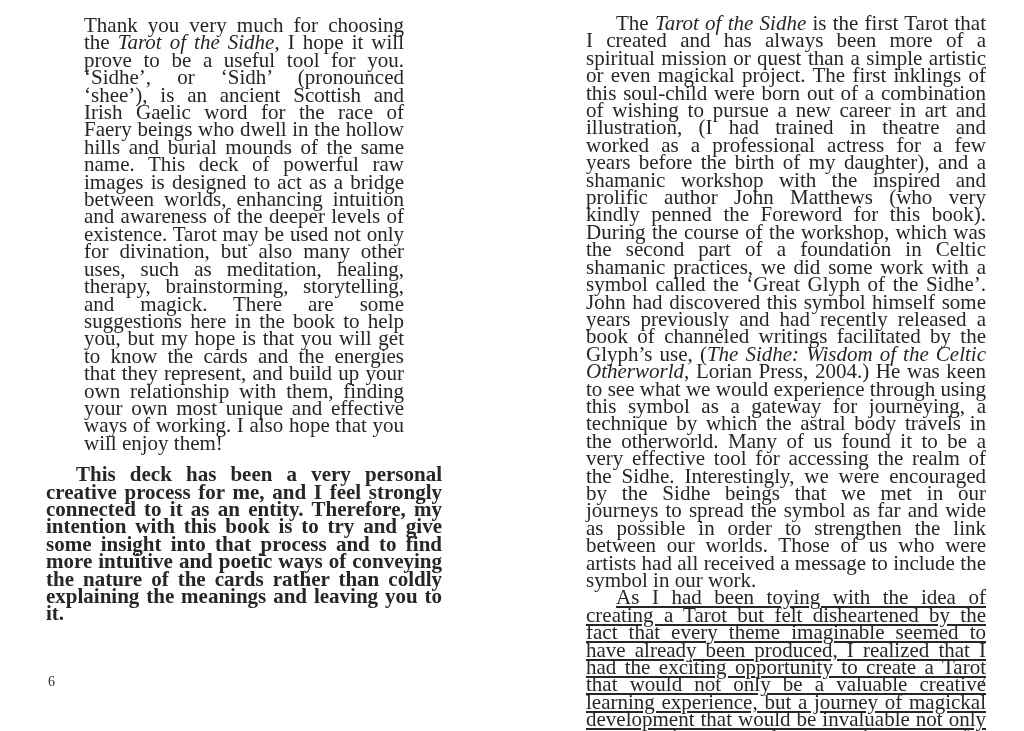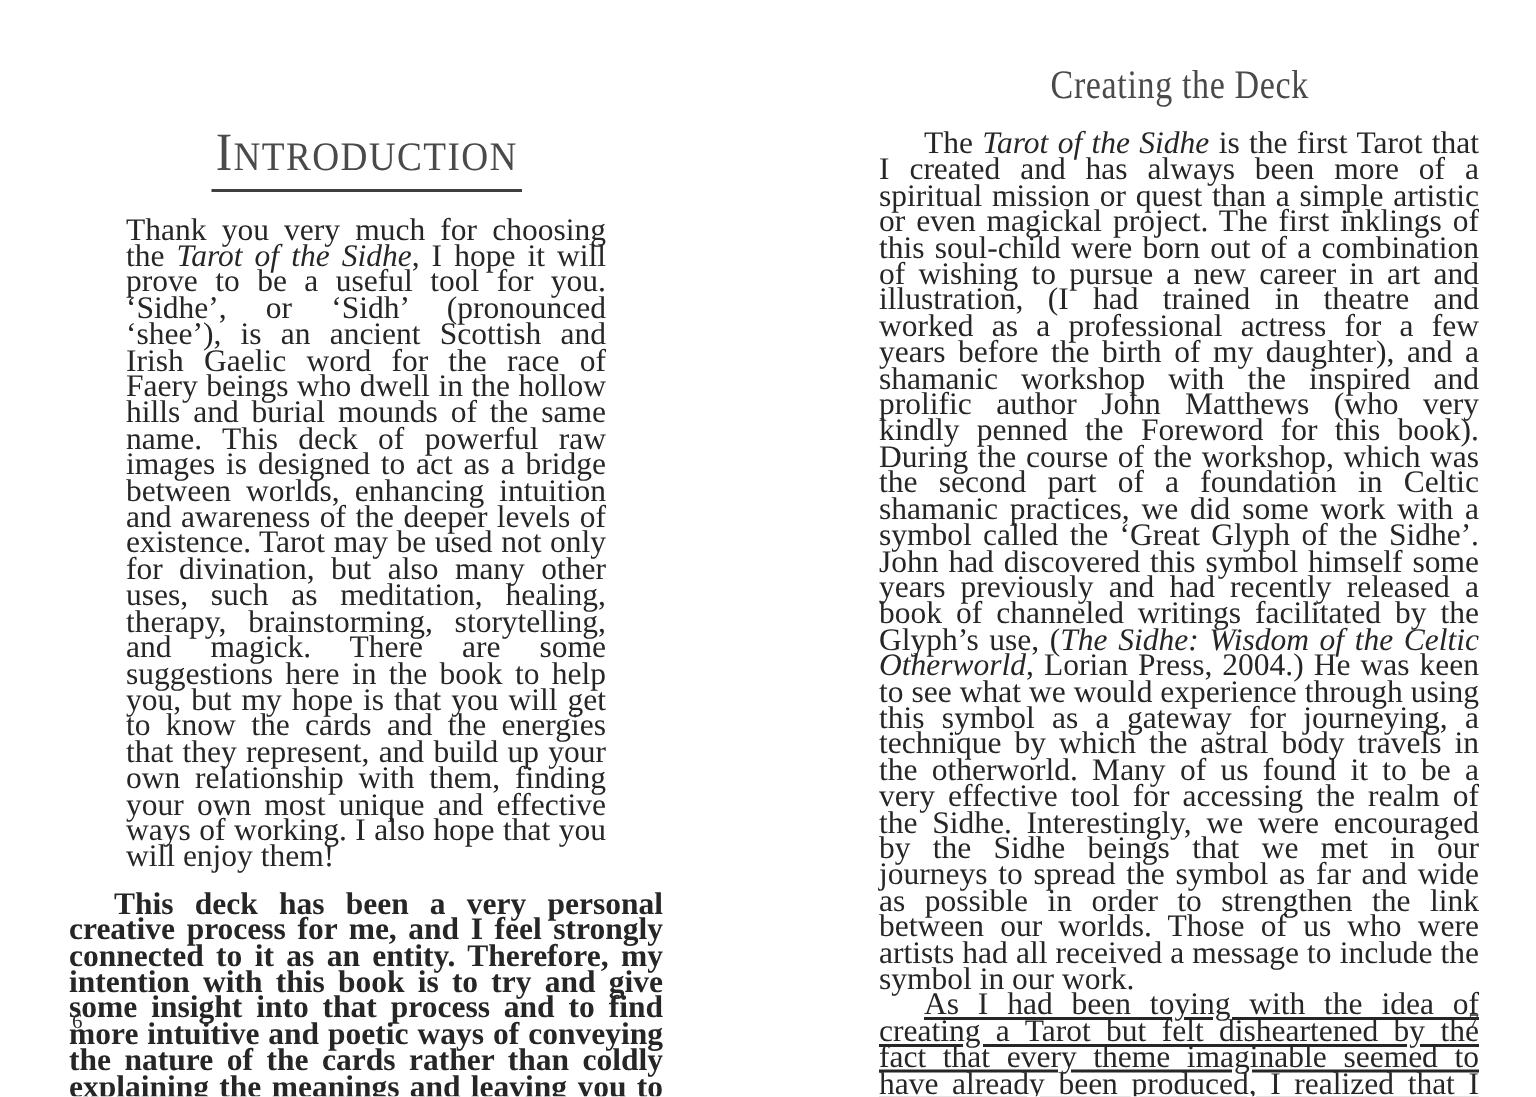--- a/index.html
+++ b/index.html
@@ -103,36 +103,30 @@
   }
   .page-number-left  { left: 2px; }
   .page-number-right { right: 0px; }
 </style>
 </head>
 <body>
 
 <div class="spread">
 
   <div class="page page-left">
-    <h1 class="chapter-title title-intro">
-      <span class="title-text">Introduction</span>
-    </h1>
 
 
     <p class="body-par par-inset"><span>Thank you very much for choosing the </span><i>Tarot of the Sidhe</i><span>, I hope it will prove to be a useful tool for you. ‘Sidhe’, or ‘Sidh’ (pronounced ‘shee’), is an ancient Scottish and Irish Gaelic word for the race of Faery beings who dwell in the hollow hills and burial mounds of the same name. This deck of powerful raw images is designed to act as a bridge between worlds, enhancing intuition and awareness of the deeper levels of existence. Tarot may be used not only for divination, but also many other uses, such as meditation, healing, therapy, brainstorming, storytelling, and magick. There are some suggestions here in the book to help you, but my hope is that you will get to know the cards and the energies that they represent, and build up your own relationship with them, finding your own most unique and effective ways of working. I also hope that you will enjoy them!</span></p>
 
     <p class="body-par par-full">This deck has been a very personal creative process for me, and I feel strongly connected to it as an entity. Therefore, my intention with this book is to try and give some insight into that process and to find more intuitive and poetic ways of conveying the nature of the cards rather than coldly explaining the meanings and leaving you to it.</p>
 
     <div class="page-number page-number-left">6</div>
   </div>
 
   <div class="page page-right">
-    <h2 class="chapter-title title-deck">
-      <span class="title-text">Creating the Deck</span>
-    </h2>
 
     <p class="body-par par-first"><span>The </span><i>Tarot of the Sidhe</i><span> is the first Tarot that I created and has always been more of a spiritual mission or quest than a simple artistic or even magickal project. The first inklings of this soul-child were born out of a combination of wishing to pursue a new career in art and illustration, (I had trained in theatre and worked as a professional actress for a few years before the birth of my daughter), and a shamanic workshop with the inspired and prolific author John Matthews (who very kindly penned the Foreword for this book). During the course of the workshop, which was the second part of a foundation in Celtic shamanic practices, we did some work with a symbol called the ‘Great Glyph of the Sidhe’. John had discovered this symbol himself some years previously and had recently released a book of channeled writings facilitated by the Glyph’s use, (</span><i>The Sidhe: Wisdom of the Celtic Otherworld</i><span>, Lorian Press, 2004.) He was keen to see what we would experience through using this symbol as a gateway for journeying, a technique by which the astral body travels in the otherworld. Many of us found it to be a very effective tool for accessing the realm of the Sidhe. Interestingly, we were encouraged by the Sidhe beings that we met in our journeys to spread the symbol as far and wide as possible in order to strengthen the link between our worlds. Those of us who were artists had all received a message to include the symbol in our work.</span></p>
 
     <p class="body-par par-follow">As I had been toying with the idea of creating a Tarot but felt disheartened by the fact that every theme imaginable seemed to have already been produced, I realized that I had the exciting opportunity to create a Tarot that would not only be a valuable creative learning experience, but a journey of magickal development that would be invaluable not only to me as its creator, but as an instrument for any to use who wished to develop a working relationship with the beings of the inner Earth, enhance their intuition, and receive insight into their lives. I also see it very much as an act of service for the people of the Sidhe, helping to bring about an increased awareness of their existence and importance.</p>
 
     <div class="page-number page-number-right">7</div>
   </div>
 
 </div>
 

